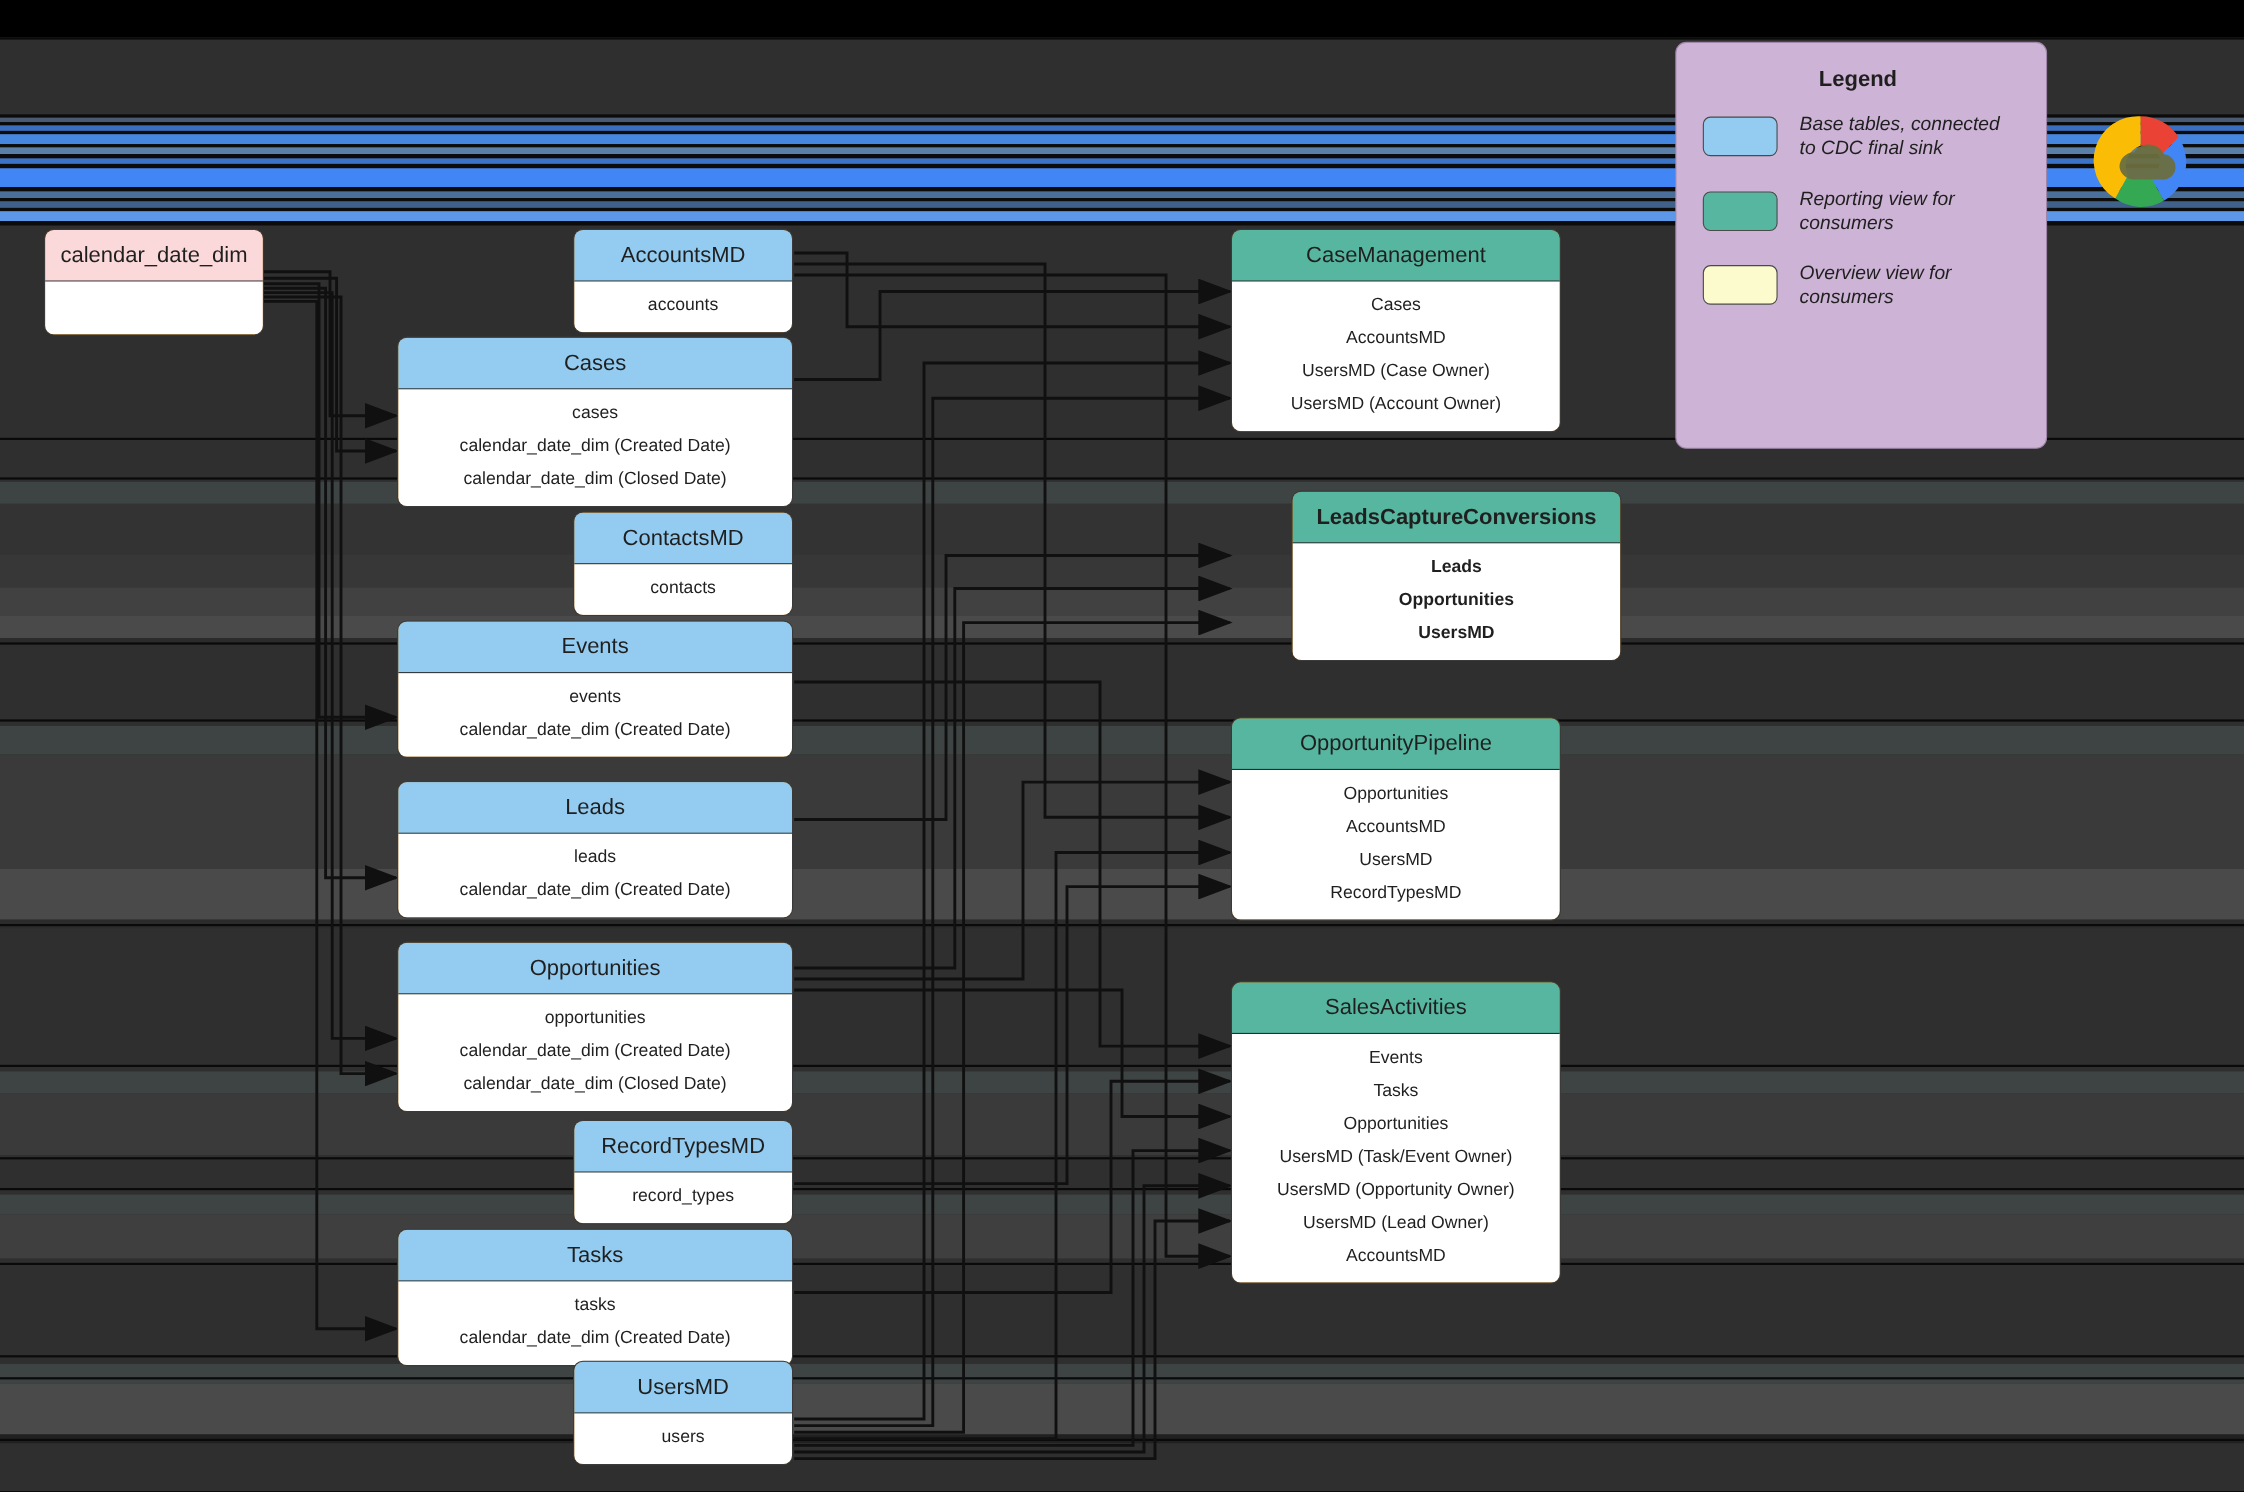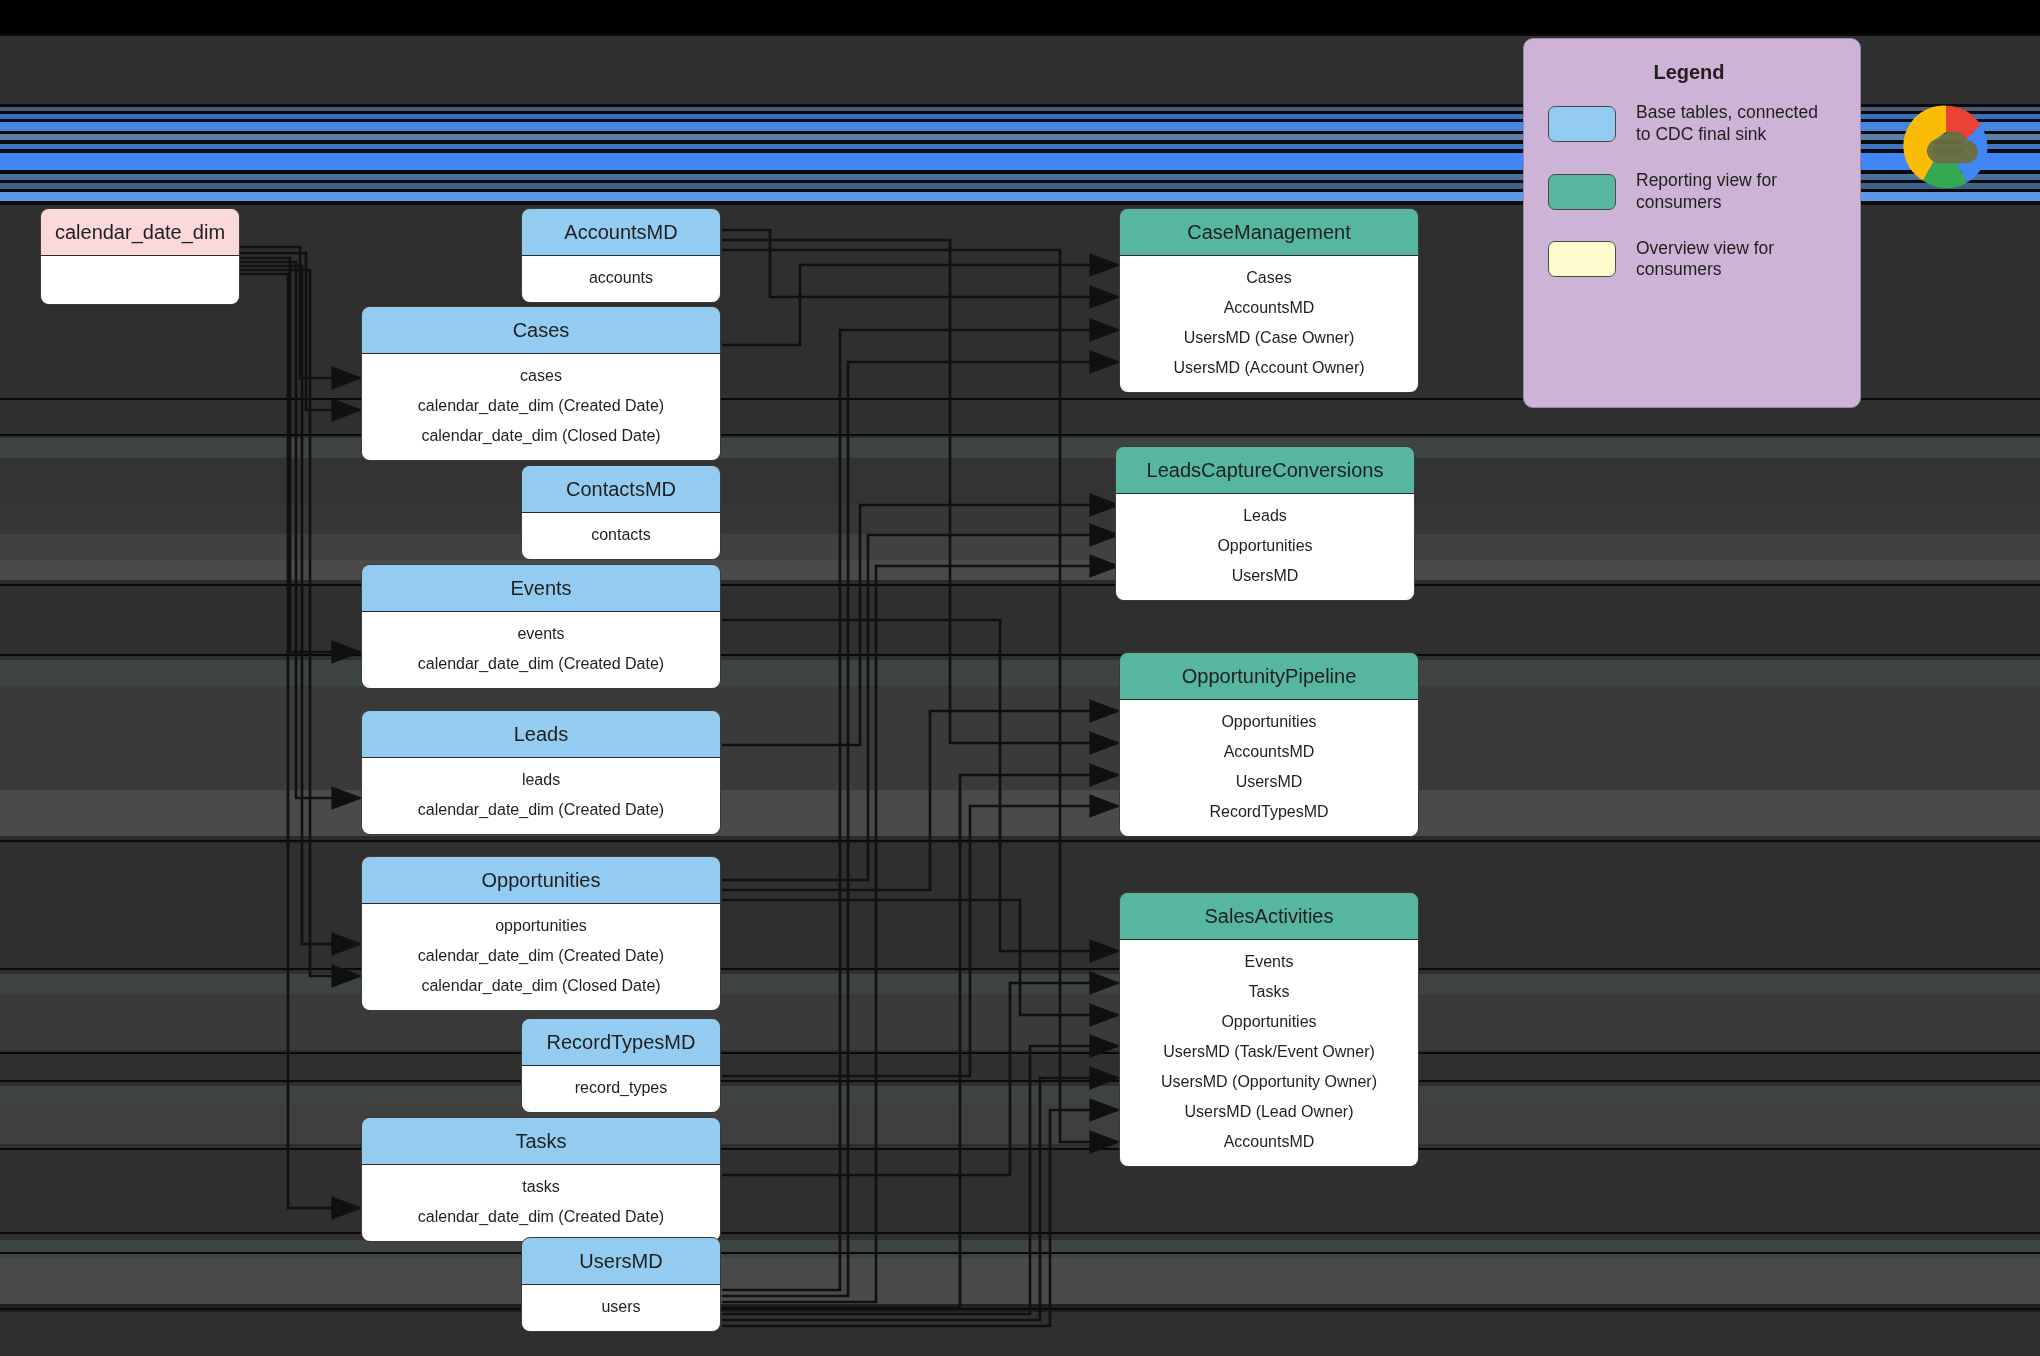--- a/index.html
+++ b/index.html
@@ -71,20 +71,21 @@
     font-weight:bold;
     color:#1f1f1f;
     margin:22px 0 18px;
     padding-right:6px;
   }
   .legend-row{
     display:flex;
     align-items:center;
     margin:0 0 24px 0;
     padding-left:24px;
+    font-style:italic;
   }
   .legend-swatch{
     width:66px;height:34px;
     border:1.5px solid #4a4a4a;
     border-radius:7px;
     flex:0 0 auto;
   }
   .legend-label{
     margin-left:20px;
     font-size:17.5px;
@@ -303,21 +304,21 @@
   <div class="node teal" style="left:1119px;top:208px;width:300px;">
     <div class="hdr">CaseManagement</div>
     <div class="body">
       <div class="row">Cases</div>
       <div class="row">AccountsMD</div>
       <div class="row">UsersMD (Case Owner)</div>
       <div class="row">UsersMD (Account Owner)</div>
     </div>
   </div>
 
-  <div class="node teal" style="left:1115px;top:446px;width:300px;">
+  <div class="node teal" style="left:1174px;top:446px;width:300px;font-weight:bold;">
     <div class="hdr">LeadsCaptureConversions</div>
     <div class="body">
       <div class="row">Leads</div>
       <div class="row">Opportunities</div>
       <div class="row">UsersMD</div>
     </div>
   </div>
 
   <div class="node teal" style="left:1119px;top:652px;width:300px;">
     <div class="hdr">OpportunityPipeline</div>

